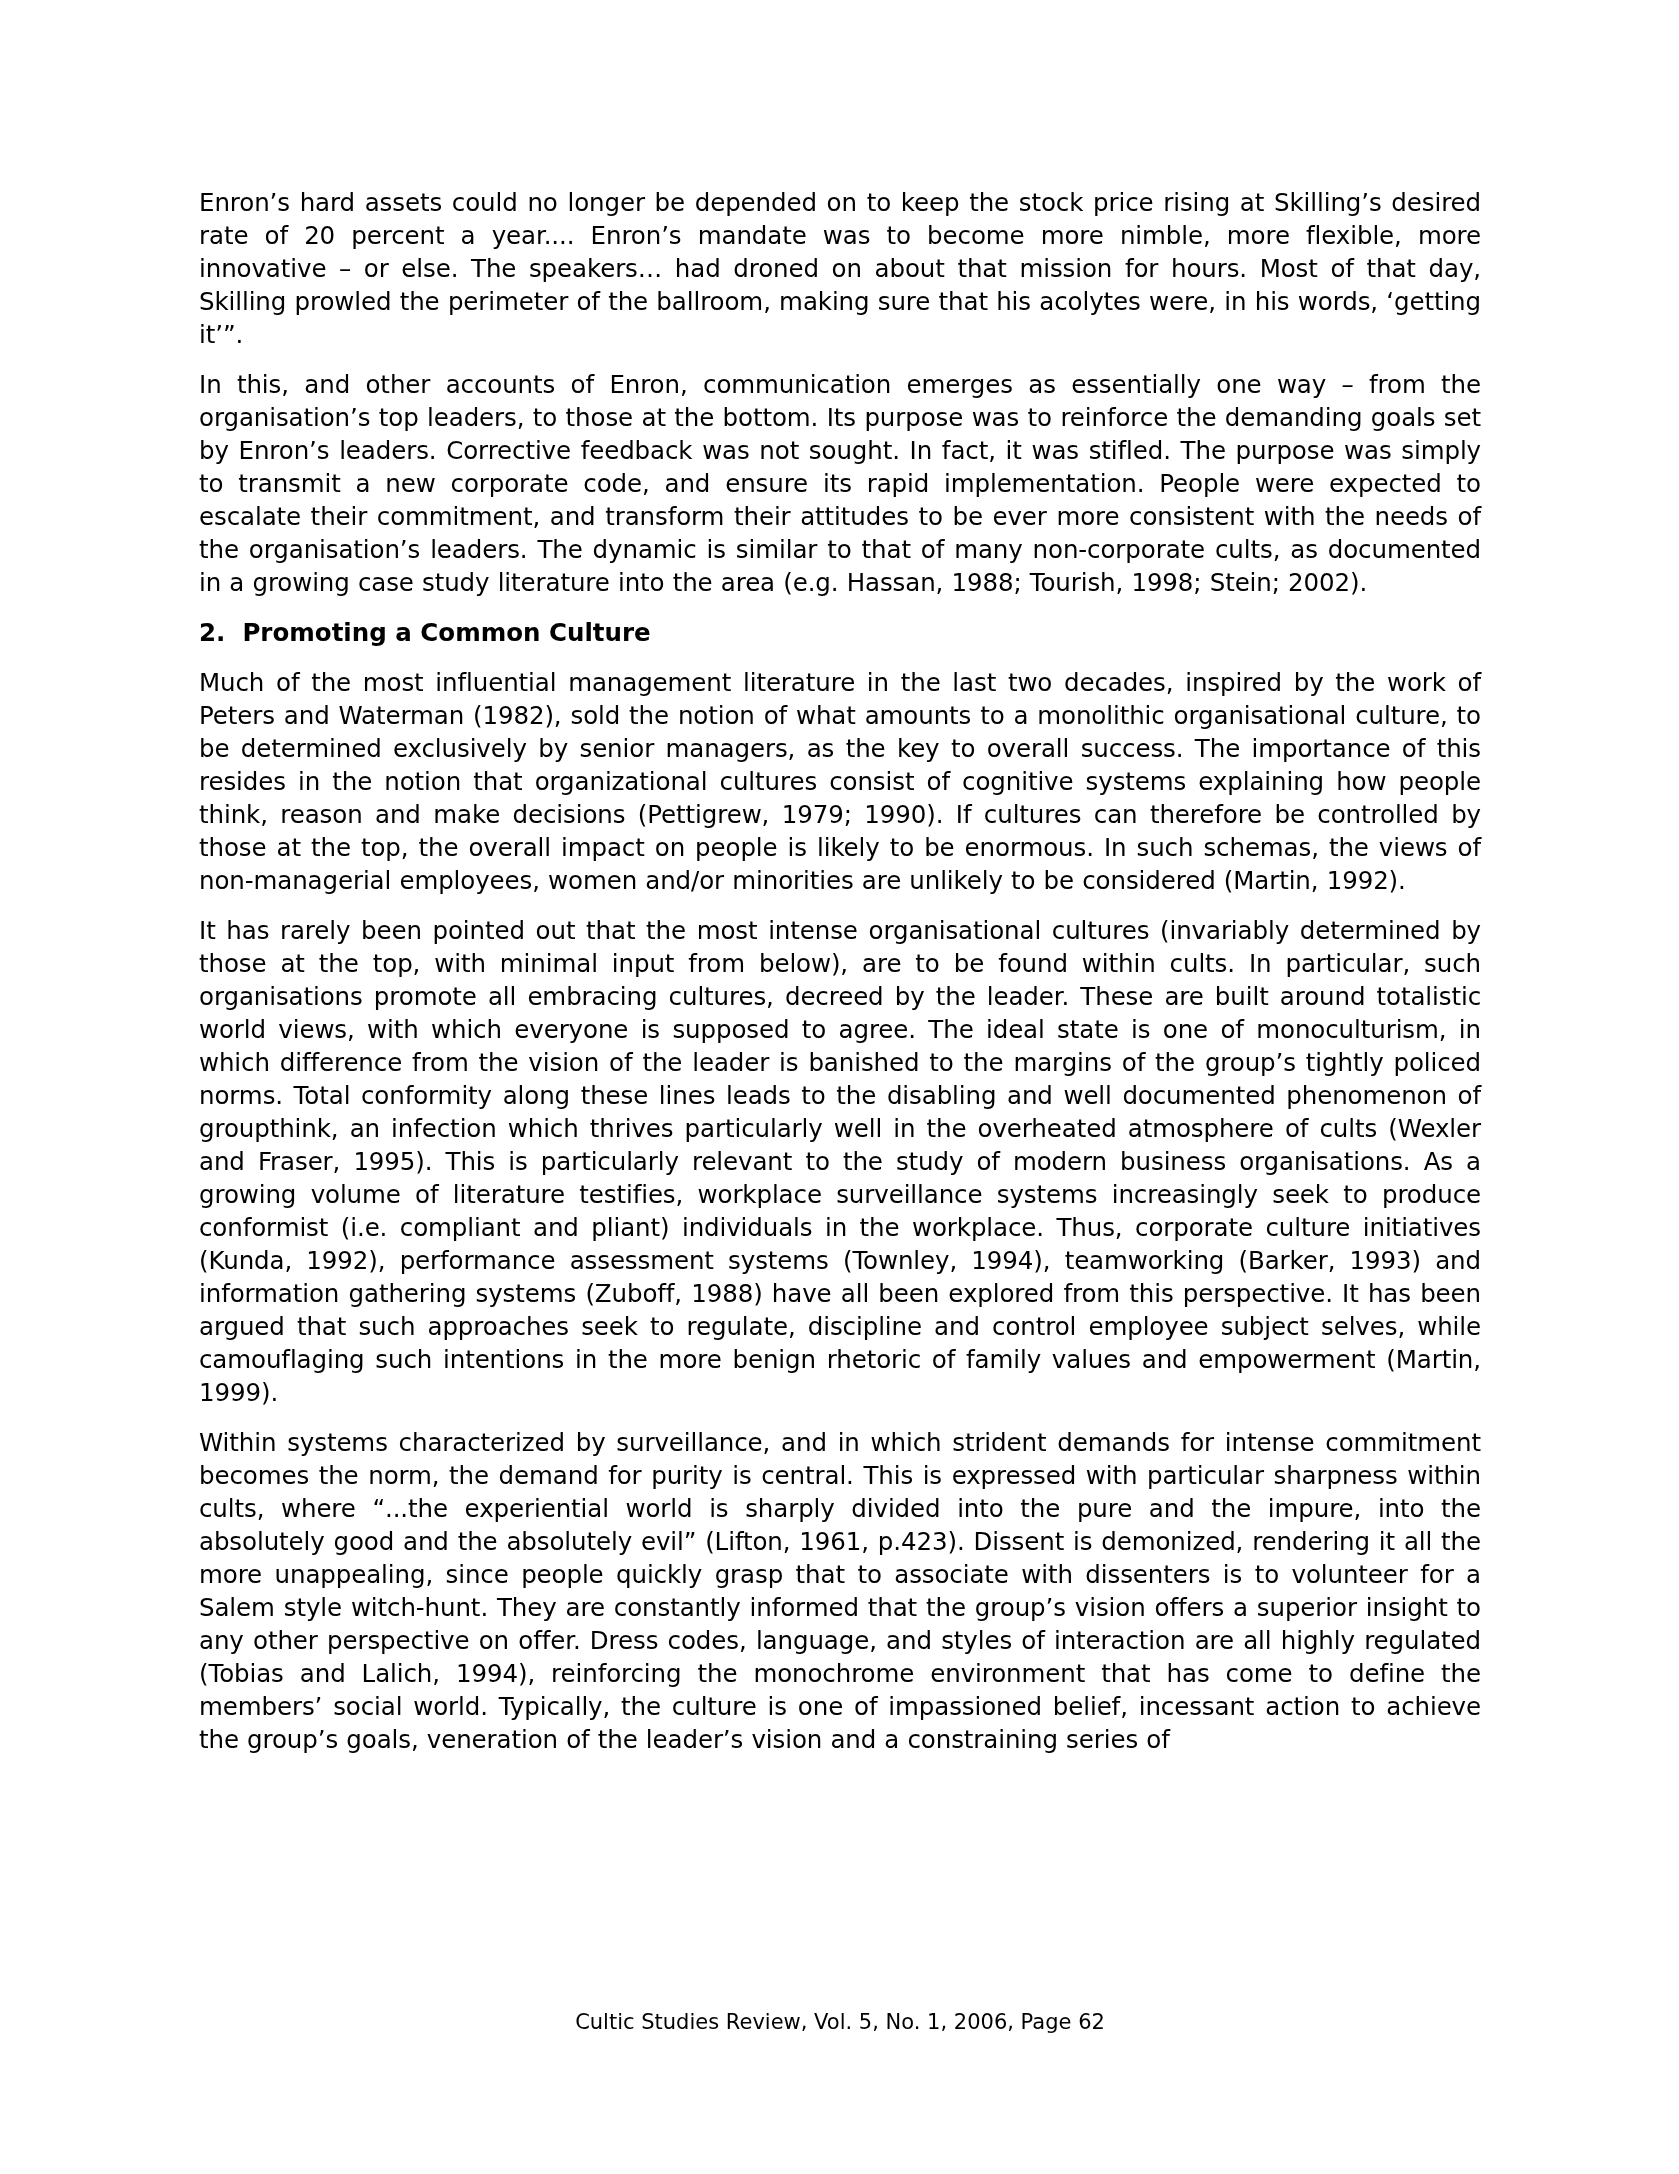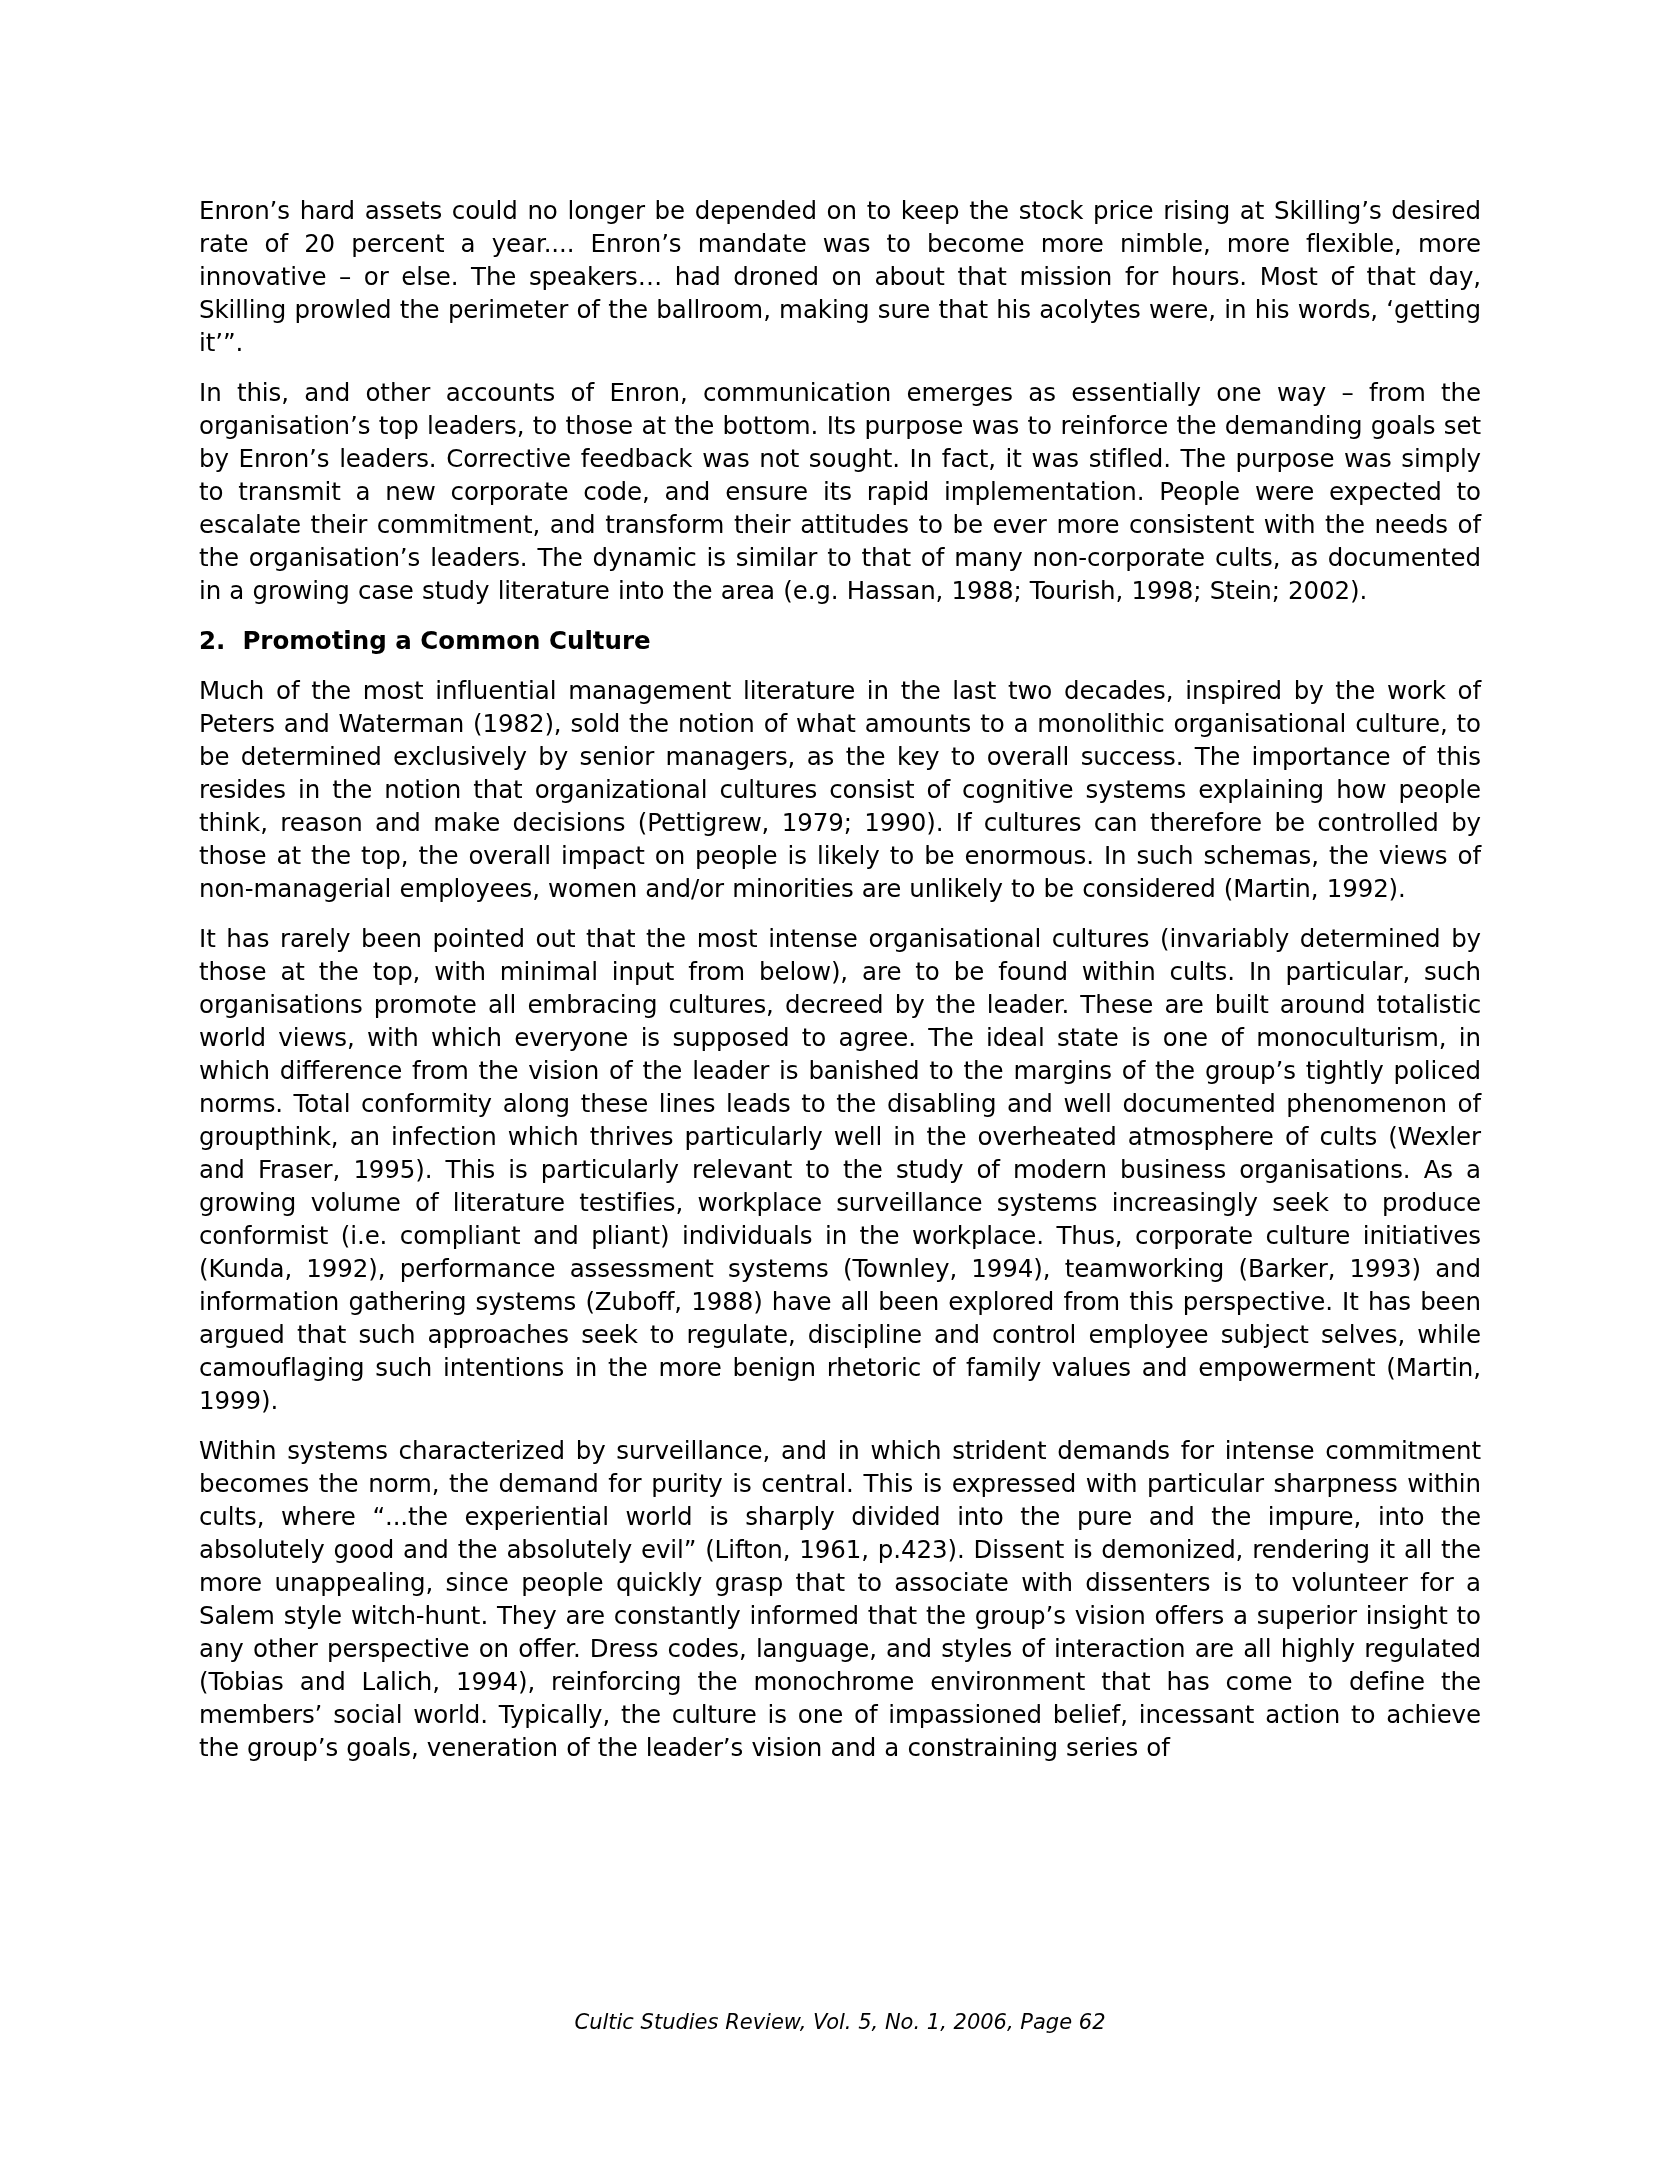--- a/index.html
+++ b/index.html
@@ -11,21 +11,21 @@
     width: 1680px;
     height: 2174px;
     position: relative;
     overflow: hidden;
     color: #000000;
     font-family: "DejaVu Sans", sans-serif;
   }
   .page {
     position: absolute;
     left: 199px;
-    top: 194px;
+    top: 186px;
     width: 1282px;
   }
   .para {
     margin: 0 0 17px 0;
     font-size: 24.5px;
     line-height: 33px;
     text-align: justify;
     letter-spacing: -0.1px;
     word-spacing: 0.5px;
   }
@@ -37,21 +37,20 @@
     white-space: pre;
   }
   .footer {
     position: absolute;
     left: 0;
     width: 1680px;
     top: 2008px;
     text-align: center;
     font-size: 21px;
     line-height: 28px;
-    font-style: italic;
     color: #000000;
   }
 </style>
 </head>
 <body>
 
 <div class="page">
   <p class="para">Enron’s hard assets could no longer be depended on to keep the stock price rising at Skilling’s desired rate of 20 percent a year.... Enron’s mandate was to become more nimble, more flexible, more innovative – or else. The speakers… had droned on about that mission for hours. Most of that day, Skilling prowled the perimeter of the ballroom, making sure that his acolytes were, in his words, ‘getting it’”.</p>
   <p class="para">In this, and other accounts of Enron, communication emerges as essentially one way – from the organisation’s top leaders, to those at the bottom. Its purpose was to reinforce the demanding goals set by Enron’s leaders. Corrective feedback was not sought. In fact, it was stifled. The purpose was simply to transmit a new corporate code, and ensure its rapid implementation. People were expected to escalate their commitment, and transform their attitudes to be ever more consistent with the needs of the organisation’s leaders. The dynamic is similar to that of many non-corporate cults, as documented in a growing case study literature into the area (e.g. Hassan, 1988; Tourish, 1998; Stein; 2002).</p>
   <h2 class="heading">2.  Promoting a Common Culture</h2>

